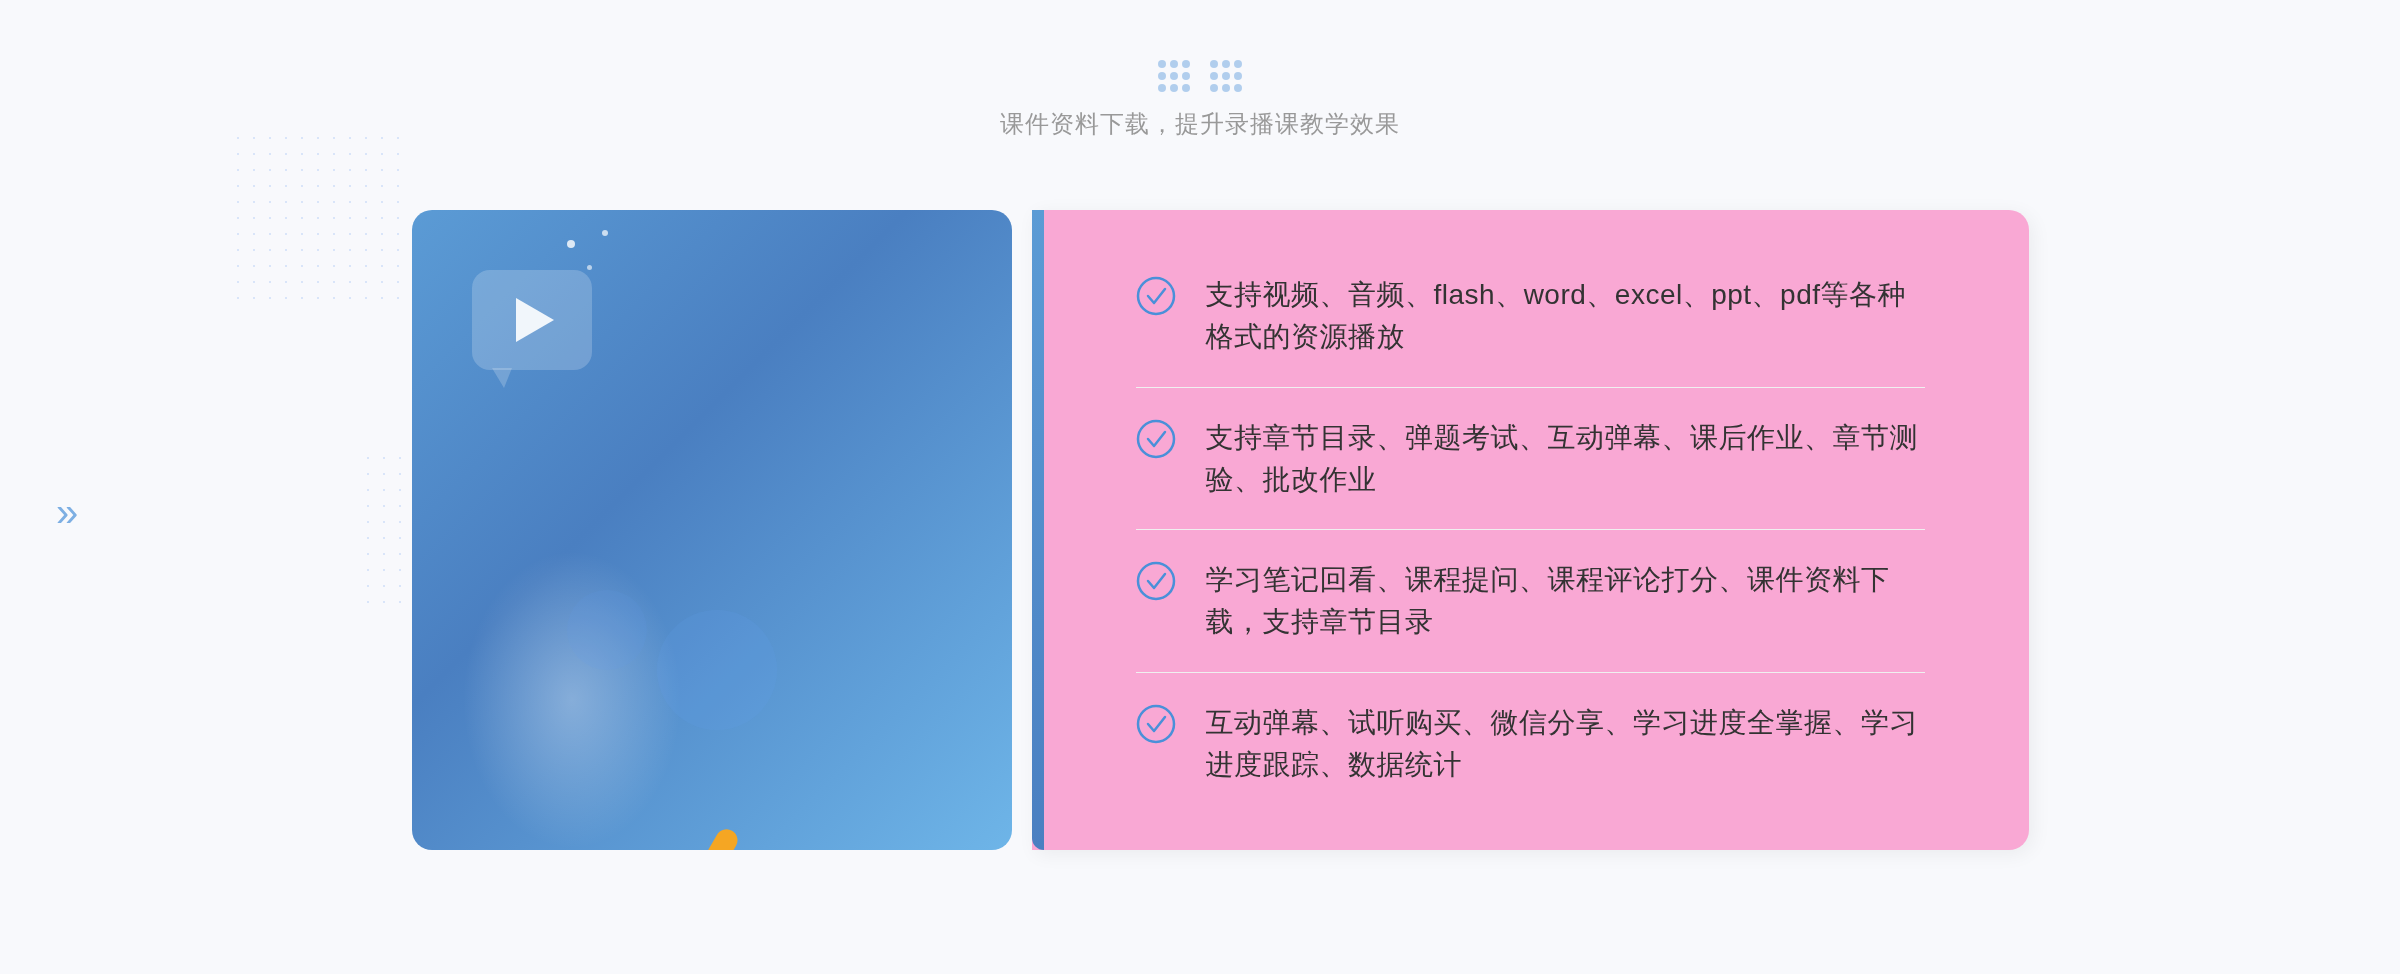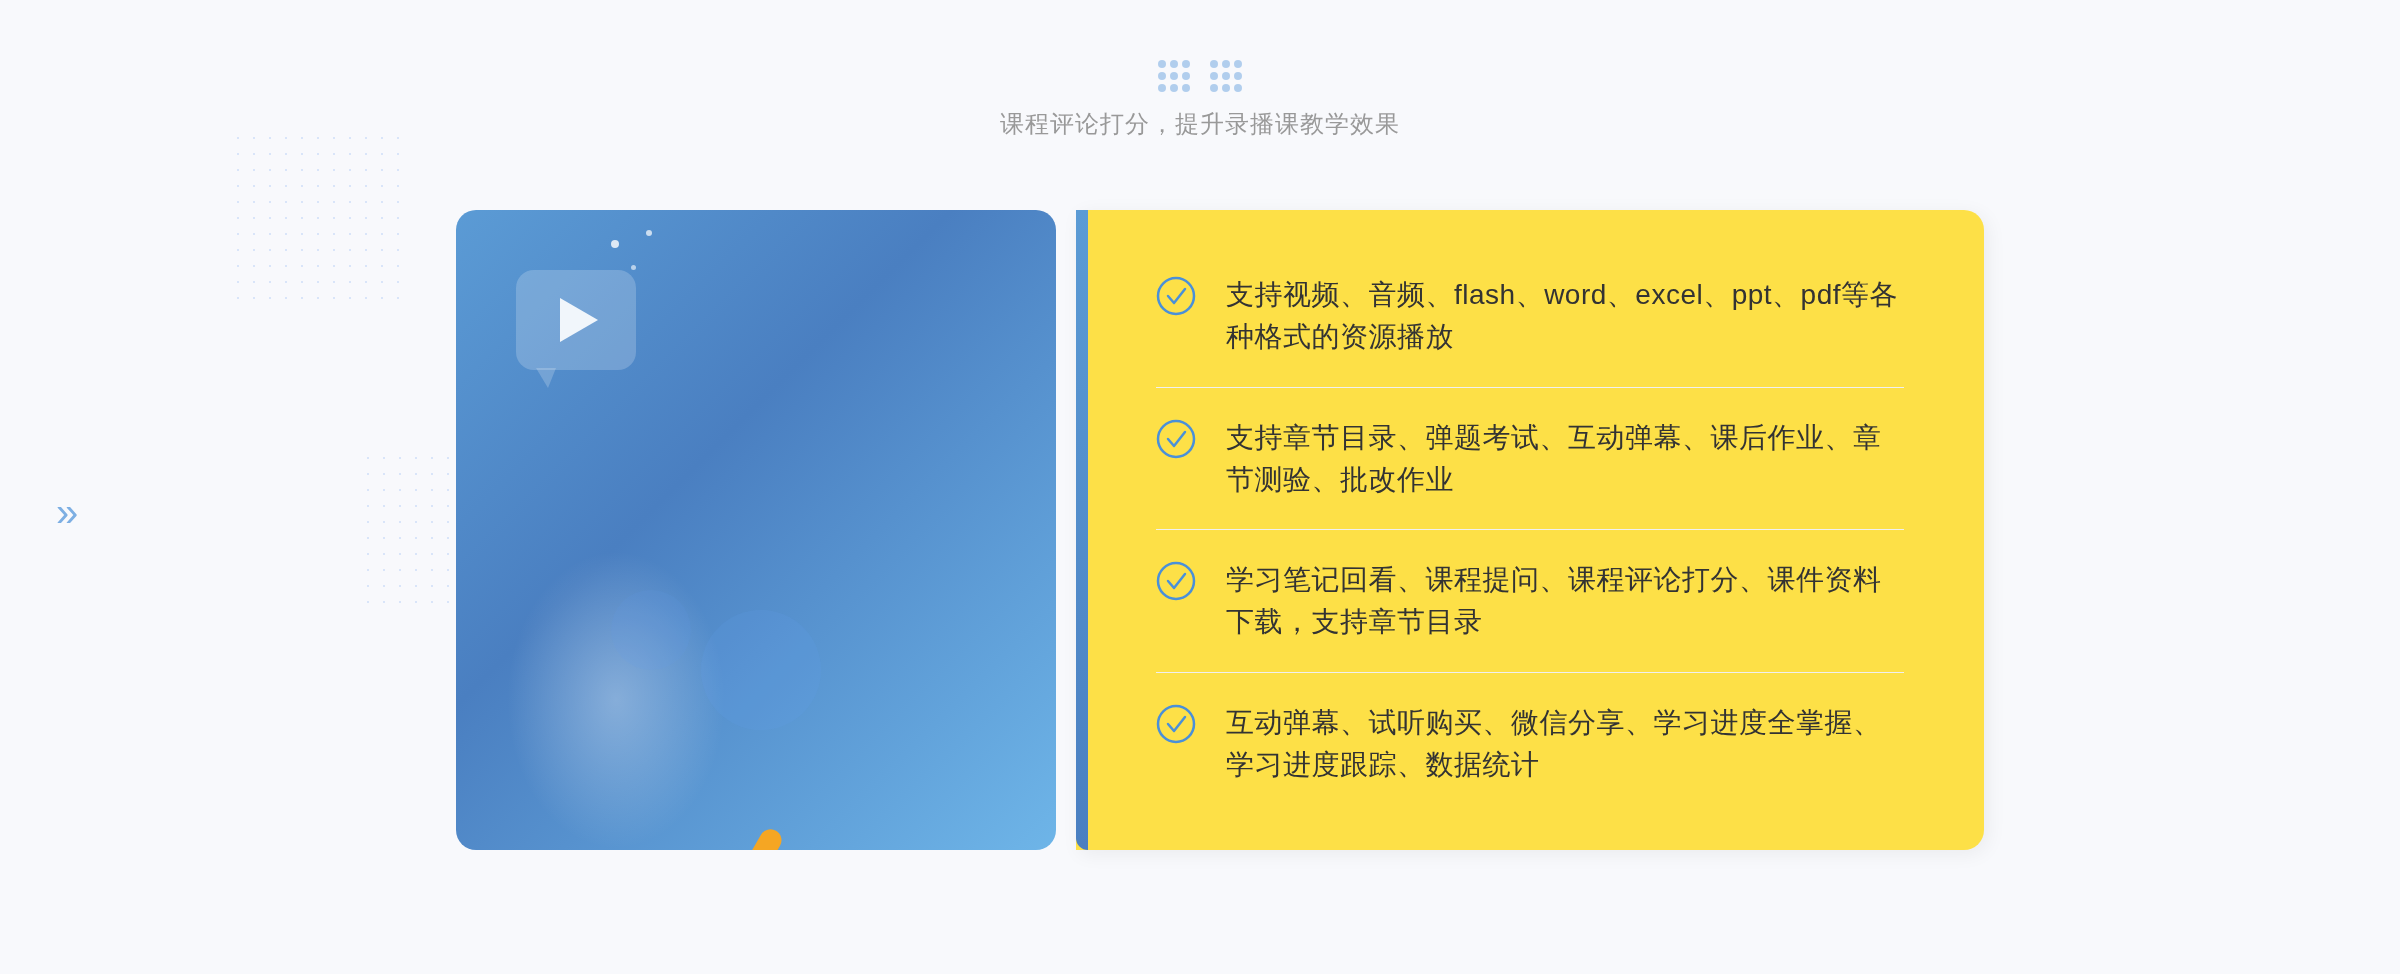--- a/index.html
+++ b/index.html
@@ -226,25 +226,25 @@
       bottom: 0;
       left: 50px;
       width: 220px;
       height: 300px;
       background: radial-gradient(ellipse at center, rgba(255,255,255,0.3) 0%, transparent 70%);
       border-radius: 50%;
     }
 
     
     .right-panel {
-      width: 908px;
+      width: 997px;
       height: 640px;
-      background: #fde047;
+      background: #f9a8d4;
       border-radius: 0 20px 20px 0;
-      padding: 50px 80px;
+      padding: 50px 104px;
       display: flex;
       flex-direction: column;
       justify-content: space-around;
       position: relative;
       box-shadow: 4px 4px 20px rgba(0,0,0,0.06);
     }
 
     
     .accent-bar {
       position: absolute;
@@ -337,21 +337,21 @@
           <span></span>
           <span></span>
         <span></span>
           <span></span>
           <span></span>
         <span></span>
           <span></span>
           <span></span>
       </div>
     </div>
-    <p class="subtitle">课程评论打分，提升录播课教学效果</p>
+    <p class="subtitle">课件资料下载，提升录播课教学效果</p>
   </div>
 
   <div class="content-wrapper">
 
     <div class="left-panel">
       <div class="image-bg-card">
 
         <div class="play-area">
           <div class="speech-bubble">
             <div class="play-triangle"></div>

